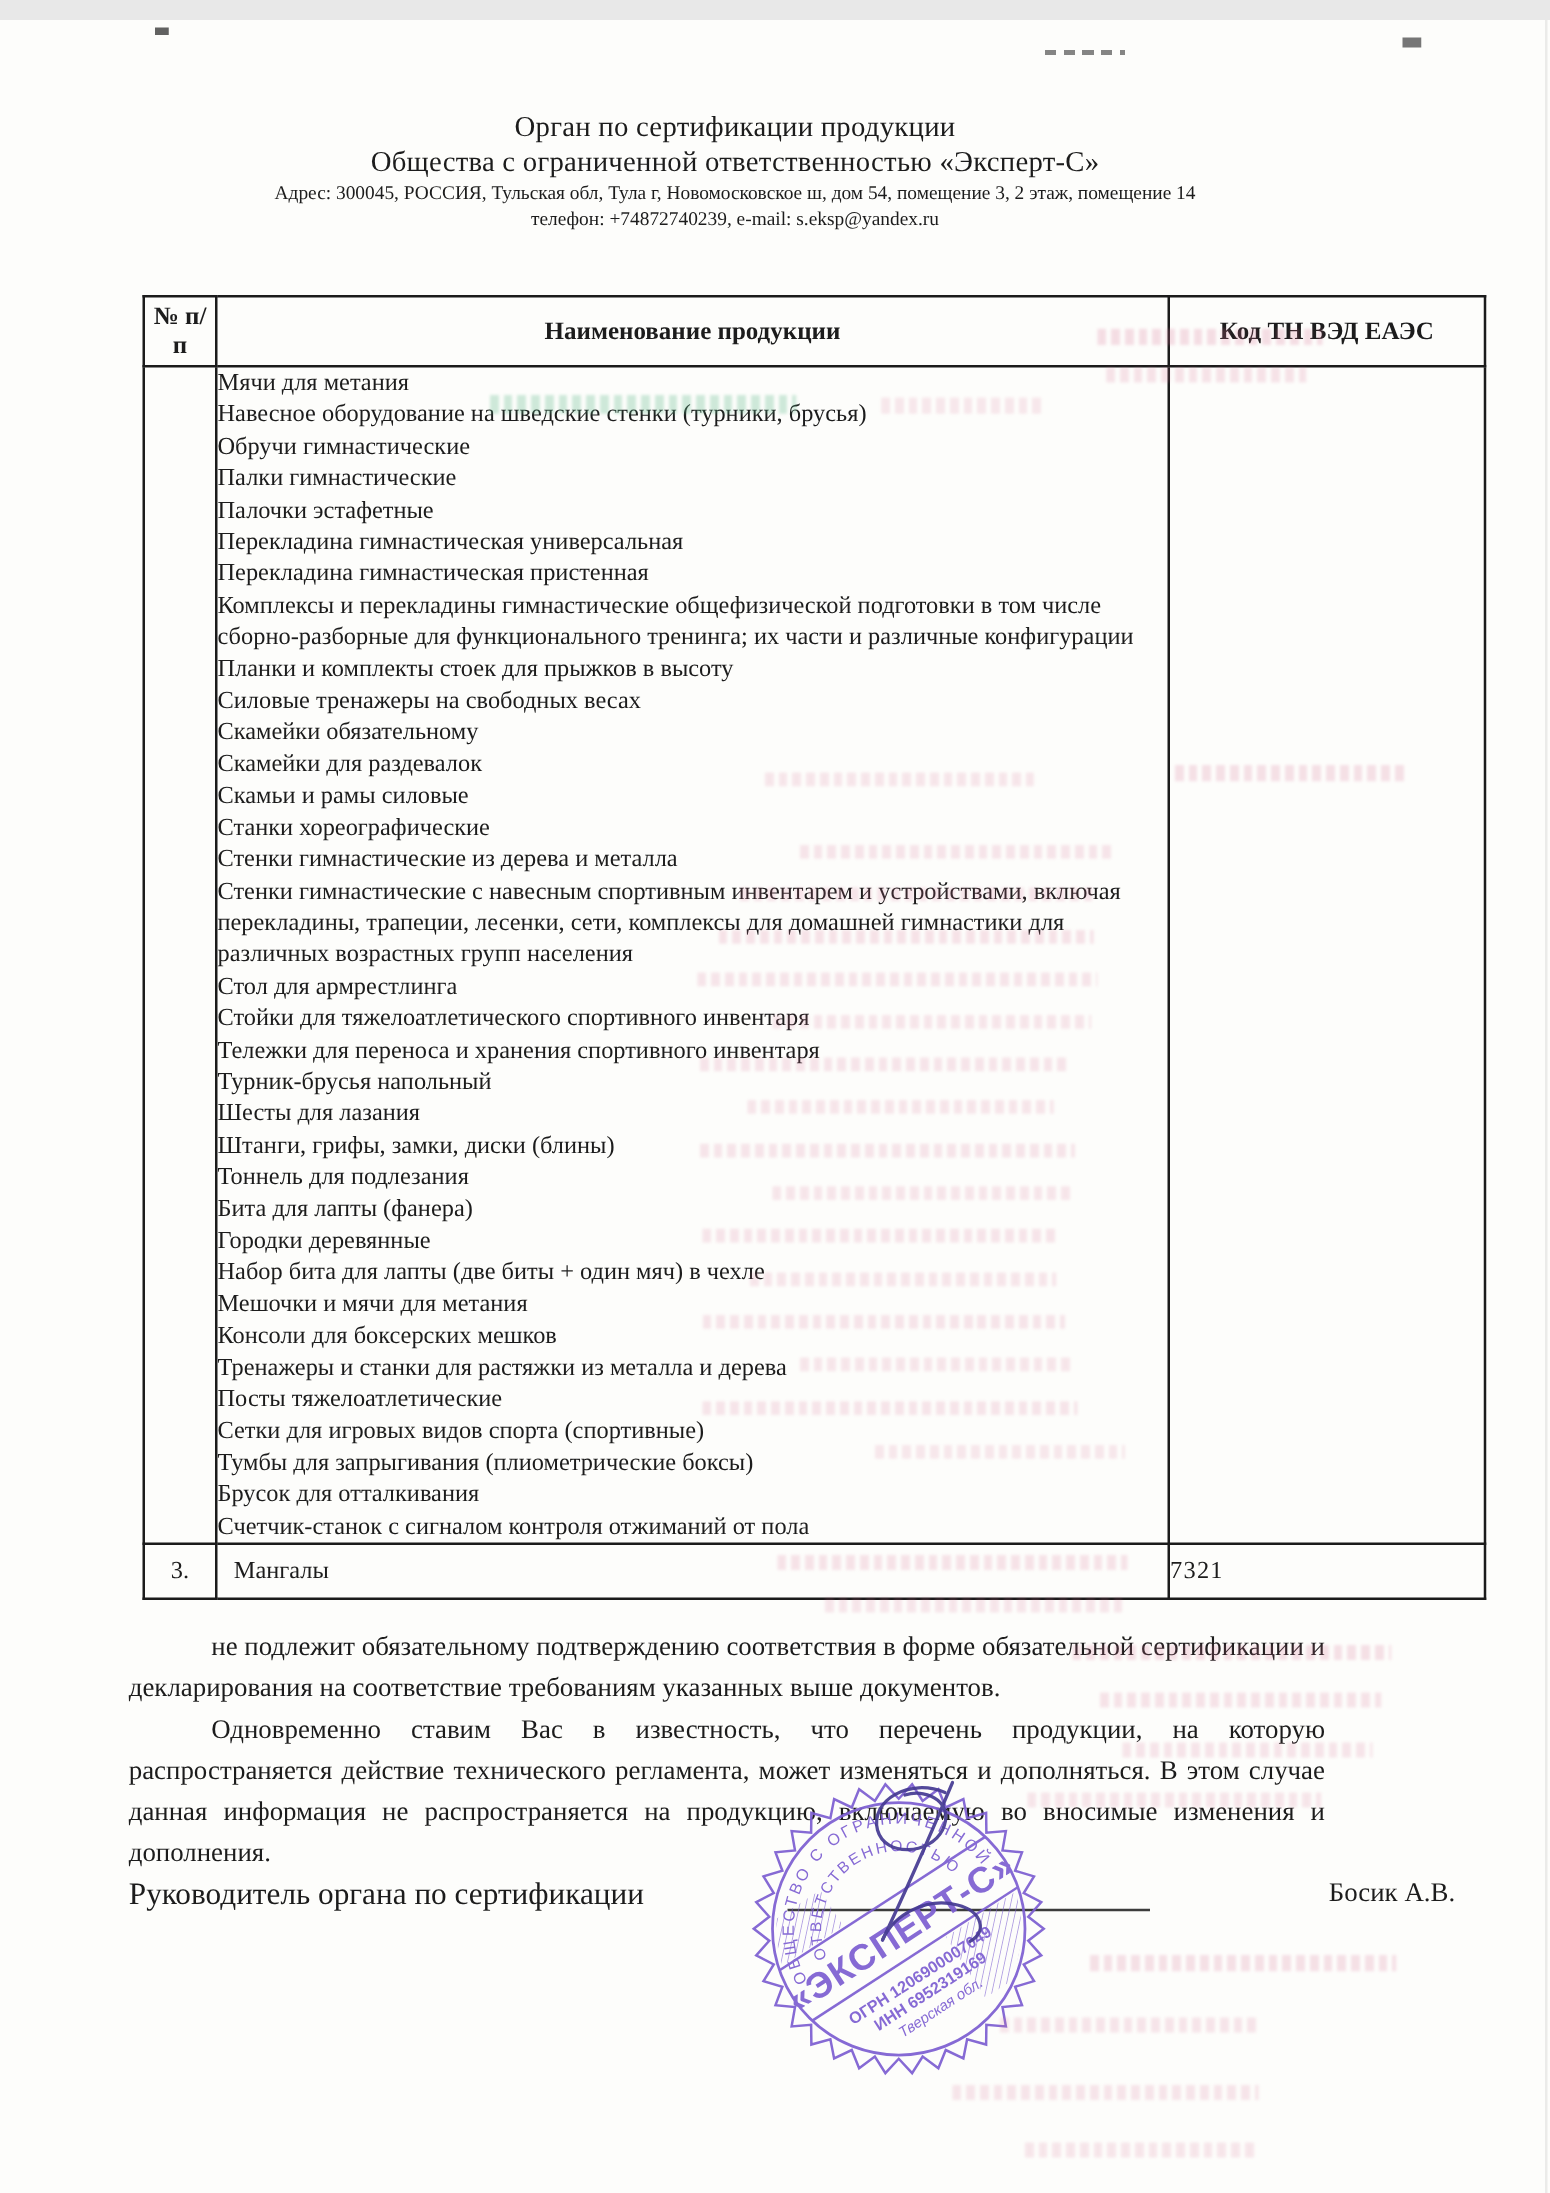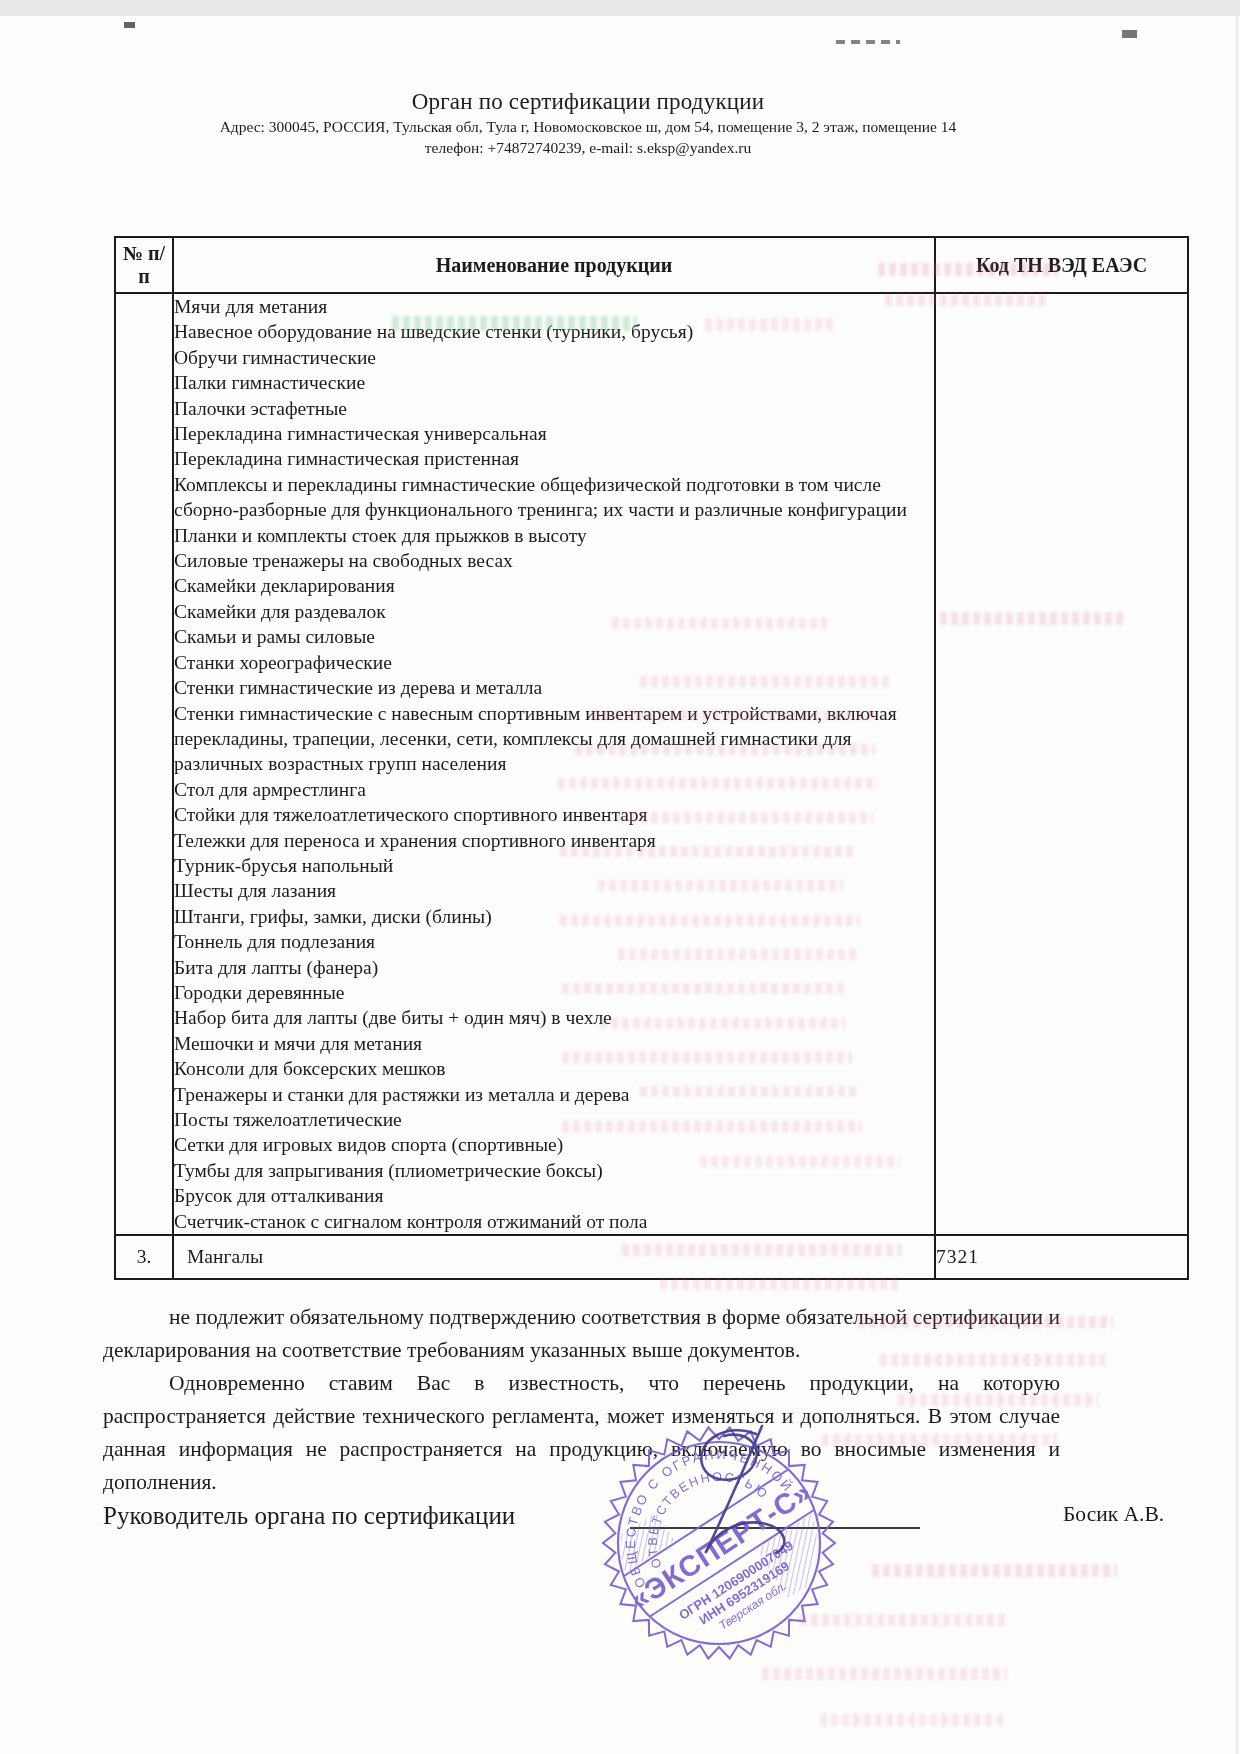--- a/index.html
+++ b/index.html
@@ -72,20 +72,21 @@
 
 <div class="page">
 
   <div class="artifact" style="left:124px;top:6px;width:11px;height:6px;opacity:.75;"></div>
   <div class="artifact" style="left:836px;top:24px;width:64px;height:4px;opacity:.55;background:repeating-linear-gradient(90deg,#222 0 9px,transparent 9px 15px);"></div>
   <div class="artifact" style="left:1122px;top:14px;width:15px;height:8px;opacity:.65;"></div>
   <div class="edge-line"></div>
 
   <div class="letterhead">
     <div class="hline">Орган по сертификации продукции</div>
+    <div class="hline">Общества с ограниченной ответственностью «Эксперт-С»</div>
     <div class="addr">Адрес: 300045, РОССИЯ, Тульская обл, Тула г, Новомосковское ш, дом 54, помещение 3, 2 этаж, помещение 14</div>
     <div class="addr">телефон: +74872740239, e-mail: s.eksp@yandex.ru</div>
   </div>
 
   <table class="products">
     <colgroup>
         <col class="c1">
         <col class="c2">
         <col class="c3">
       </colgroup>
@@ -105,21 +106,21 @@
           <div class="item">Мячи для метания</div>
               <div class="item">Навесное оборудование на шведские стенки (турники, брусья)</div>
               <div class="item">Обручи гимнастические</div>
               <div class="item">Палки гимнастические</div>
               <div class="item">Палочки эстафетные</div>
               <div class="item">Перекладина гимнастическая универсальная</div>
               <div class="item">Перекладина гимнастическая пристенная</div>
               <div class="item">Комплексы и перекладины гимнастические общефизической подготовки в том числе сборно-разборные для функционального тренинга; их части и различные конфигурации</div>
               <div class="item">Планки и комплекты стоек для прыжков в высоту</div>
               <div class="item">Силовые тренажеры на свободных весах</div>
-              <div class="item">Скамейки декларирования</div>
+              <div class="item">Скамейки обязательному</div>
               <div class="item">Скамейки для раздевалок</div>
               <div class="item">Скамьи и рамы силовые</div>
               <div class="item">Станки хореографические</div>
               <div class="item">Стенки гимнастические из дерева и металла</div>
               <div class="item">Стенки гимнастические с навесным спортивным инвентарем и устройствами, включая перекладины, трапеции, лесенки, сети, комплексы для домашней гимнастики для различных возрастных групп населения</div>
               <div class="item">Стол для армрестлинга</div>
               <div class="item">Стойки для тяжелоатлетического спортивного инвентаря</div>
               <div class="item">Тележки для переноса и хранения спортивного инвентаря</div>
               <div class="item">Турник-брусья напольный</div>
               <div class="item">Шесты для лазания</div>

